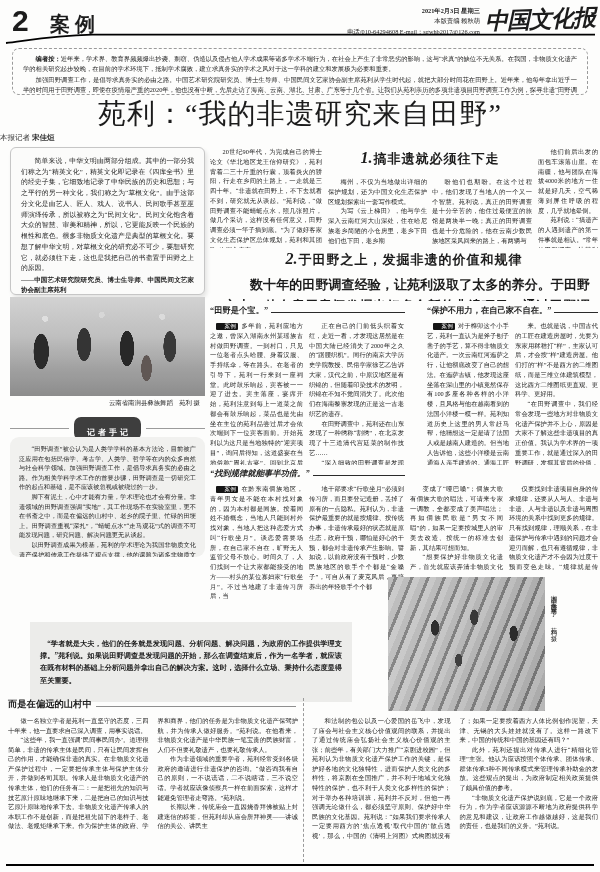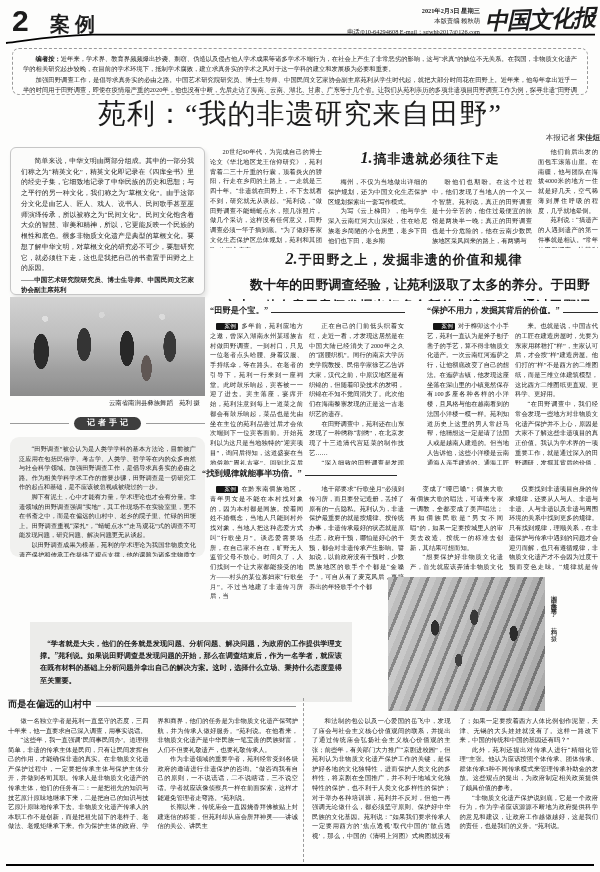--- a/index.html
+++ b/index.html
@@ -15,21 +15,21 @@
   .pub-info .b { font-weight:bold; }
   .masthead { position:absolute; right:4px; top:4px; width:112px; text-align:center; font-weight:900; font-style:italic; font-size:23px; letter-spacing:-1px; transform:rotate(-2deg); }
 
   
   .editor-note { position:absolute; left:12px; top:48px; width:576px; height:47px; border:1px dashed #9a9a9a; border-radius:7px; padding:5px 10px; font-size:6.3px; line-height:1.65; text-align:justify; overflow:hidden; }
   .editor-note p { text-indent:2em; }
   .editor-note .lbl { font-weight:bold; }
 
   
   .headline { position:absolute; left:0; top:95px; width:600px; text-align:center; font-size:28px; font-weight:normal; letter-spacing:1px; }
-  .byline { position:absolute; left:0; top:133px; width:600px; text-align:right; font-size:7.5px; color:#333; }
+  .byline { position:absolute; left:0; top:133px; width:600px; text-align:left; font-size:7.5px; color:#333; }
   .byline .name { font-weight:bold; }
 
   
   .txt { font-size:6.3px; line-height:1.55; text-align:justify; overflow:hidden; position:absolute; }
   .txt p { text-indent:2em; }
   .txt p.lead { text-indent:1em; }
   .case-tag { display:inline-block; background:#151515; color:#fff; font-size:5.6px; line-height:1.3; padding:0 2px; margin-right:3px; border-radius:1px; }
 
   
   .intro-box { position:absolute; left:10px; top:147px; width:195px; height:148px; border:1px solid #c6c6c6; border-radius:6px; background:#fbfbfa; box-shadow:2px 3px 4px rgba(0,0,0,0.10); padding:8px 10px; font-size:6.8px; line-height:1.58; text-align:justify; overflow:hidden; }
@@ -45,21 +45,21 @@
       radial-gradient(ellipse 13px 30px at 16% 55%, #262626 0 58%, transparent 60%),
       radial-gradient(ellipse 12px 28px at 38% 48%, #303030 0 58%, transparent 60%),
       radial-gradient(ellipse 12px 30px at 60% 52%, #232323 0 58%, transparent 60%),
       radial-gradient(ellipse 11px 26px at 82% 50%, #343434 0 58%, transparent 60%),
       radial-gradient(ellipse 9px 22px at 70% 72%, #8a4a3a 0 58%, transparent 60%),
       linear-gradient(180deg, #d6d6d6 0%, #c2c2c2 40%, #a3a3a3 72%, #8d8d8d 100%);
     filter:grayscale(0.85) contrast(0.95); }
   .caption1 { position:absolute; left:10px; top:399px; width:195px; text-align:right; font-size:6.4px; padding-right:5px; color:#222; }
   .badge-row { position:absolute; left:10px; top:417px; width:195px; display:flex; align-items:center; gap:5px; }
   .badge-row .line { flex:1; border-top:1px solid #9b9b9b; }
-  .badge { background:#3e3e3e; color:#fff; font-size:8px; font-weight:bold; letter-spacing:3px; padding:0 10px 2px 13px; border-radius:7px; }
+  .badge { background:#3e3e3e; color:#fff; font-size:8px; font-weight:bold; letter-spacing:3px; padding:10px 10px 2px 13px; border-radius:7px; }
   .reporter-note { position:absolute; left:10px; top:437px; width:195px; height:120px; background:#f1f1ef; border-radius:9px; padding:7px 9px; font-size:6.2px; line-height:1.55; text-align:justify; overflow:hidden; }
   .reporter-note p { text-indent:2em; }
 
   
   .sec-head { position:absolute; text-align:center; white-space:nowrap; }
   .sec-head .snum { font-style:italic; font-size:16px; font-weight:bold; margin-right:1px; }
   .sec-head .stitle { font-size:13px; font-weight:bold; letter-spacing:1px;margin-top:24px; }
   .crosshead { position:absolute; display:flex; align-items:center; gap:3px; font-weight:bold; font-size:8.3px; white-space:nowrap; }
   .crosshead::after { content:""; flex:1; border-top:1.6px solid #2a2a2a; margin-top:3px; }
   .s2-intro { position:absolute; left:224px; top:274px; width:366px; height:27px; font-size:13px; font-weight:bold; line-height:1.62; text-align:justify; text-indent:2em; overflow:hidden; }
@@ -157,31 +157,31 @@
     <p class="lead"><span class="case-tag">案例</span><span>多年前，苑利应地方之邀，曾深入湖南永州某瑶族古村做田野调查。一到村口，只见一位老者点头哈腰、身着汉服、手持纸伞，等在路头。在老者的引导下，苑利一行来到一座祠堂。此时鼓乐响起，宾客被一一迎了进去。宾主落座，宴席开始，苑利注意到每上一道菜之前都会有鼓乐响起，菜品也是先由坐在主位的苑利品尝过后才会依次端到下一位宾客面前。开始苑利以为这只是当地独特的“迎宾项目”，询问后得知，这道盛宴在当地俗称“周礼古宴”。回到北京后苑利立刻查阅资料，才发现这个礼俗已有2000多年的历史。</span></p>
 
   </div>
   <div class="txt" style="left:309px;top:321px;width:95px;height:144px;">
       <p>正在自己的门前低头织着女红，走近一看，才发现这居然是在中国大陆已经消失了2000年之久的“踞腰织机”。同行的南京大学历史学院教授、民俗学家徐艺乙告诉大家，汉代之前，中原汉地区是有织锦的，但随着印染技术的发明，织锦在不知不觉间消失了。此次他们在海南黎寨发现的正是这一古老织艺的遗存。</p>
       <p>在田野调查中，苑利还在山东发现了一种绣称“割绣”，在北京发现了十三道清代宫廷菜的制作技艺……</p>
       <p>“深入细致的田野调查是发现非遗项目的重要手段甚至是唯一手段。”苑利说，“只要深入田野，你一定能发现你想要的东西。”</p>
     </div>
 
   <div class="crosshead" style="left:427px;top:305px;width:171px;">
-      <span>“保护不用力，发掘其背后的价值。”</span>
+      <span>“保护不用力，在自己家不自在。”</span>
     </div>
   <div class="txt" style="left:427px;top:321px;width:82px;height:144px;">
     <p class="lead"><span class="case-tag">案例</span><span>对于榫卯这个小手艺，苑利一直认为是斧子刨子凿子的手艺，算不得非物质文化遗产。一次云南红河迤萨之行，让他彻底改变了自己的想法。在迤萨古镇，他发现这座坐落在深山里的小镇竟然保存有100多座各种各样的小洋楼，且风格与他在越南看到的法国小洋楼一模一样。苑利知道历史上这里的男人常赶马帮，他猜想这一定是请了法国人或是越南人建造的。但当地人告诉他，这些小洋楼是云南通海人亲手建造的。通海工匠有个本事——只要你能找来小洋楼的样子，他们就会用秫秸做出模型，并按照模型把小洋楼建造出</span></p>
   </div>
   <div class="txt" style="left:515px;top:321px;width:83px;height:144px;">
       <p>来。也就是说，中国古代的工匠在建造房屋时，先要为东家用秫秸打“样”，主家认可后，才会按“样”建造房屋。他们打的“样”不是西方的二维图纸，而是三维立体建筑模型，这比西方二维图纸更直观、更科学、更好用。</p>
       <p>“在田野调查中，我们经常会发现一些地方对非物质文化遗产保护并不上心，原因是大家不了解这些非遗项目的真正价值。我认为学术界的一项重要工作，就是通过深入的田野调研，发掘其背后的价值，从而增强民间社会传承和保护非物质文化遗产的积极性。”苑利说。</p>
     </div>
 
-  <div class="crosshead" style="left:202px;top:468px;width:195px;">
+  <div class="crosshead" style="left:210px;top:468px;width:195px;font-style:italic;">
       <span>“找到规律就能事半功倍。”</span>
     </div>
   <div class="txt" style="left:210px;top:484px;width:93px;height:138px;">
     <p class="lead"><span class="case-tag">案例</span><span>在黔东南侗族地区，青年男女是不能在本村找对象的，因为本村都是同族。按着同姓不婚概念，当地人只能到村外找对象，当地人把这种恋爱方式叫“行歌坐月”。谈恋爱需要场所，在自己家不自在，旷野无人监管父母不放心。时间久了，人们找到一个让大家都能接受的地方——村头的某位寡妇家“行歌坐月”。不过当地建了非遗传习所后，当</span></p>
   </div>
   <div class="txt" style="left:309px;top:484px;width:95px;height:138px;">
       <p>地干部要求“行歌坐月”必须到传习所，而且要登记造册，丢掉了原有的一点隐私。苑利认为，非遗保护最重要的就是按规律、按传统办事，非遗传承最好的状态就是原生态，政府干预，哪怕是好心的干预，都会对非遗传承产生影响。譬如说，以前政府没有干预时，少数民族地区的歌手个个都是“金嗓子”，可自从有了麦克风后，再培养出的年轻歌手个个都</p>
     </div>
   <div class="txt" style="left:410px;top:484px;width:93px;height:86px;">
       <p>变成了“哑巴嗓”；侗族大歌有侗族大歌的唱法，可请来专家一调教，全都变成了美声唱法；再如侗族民歌是“男女不同唱”的，如果一定要按城里人的审美去改造、按统一的标准去创新，其结果可想而知。</p>

